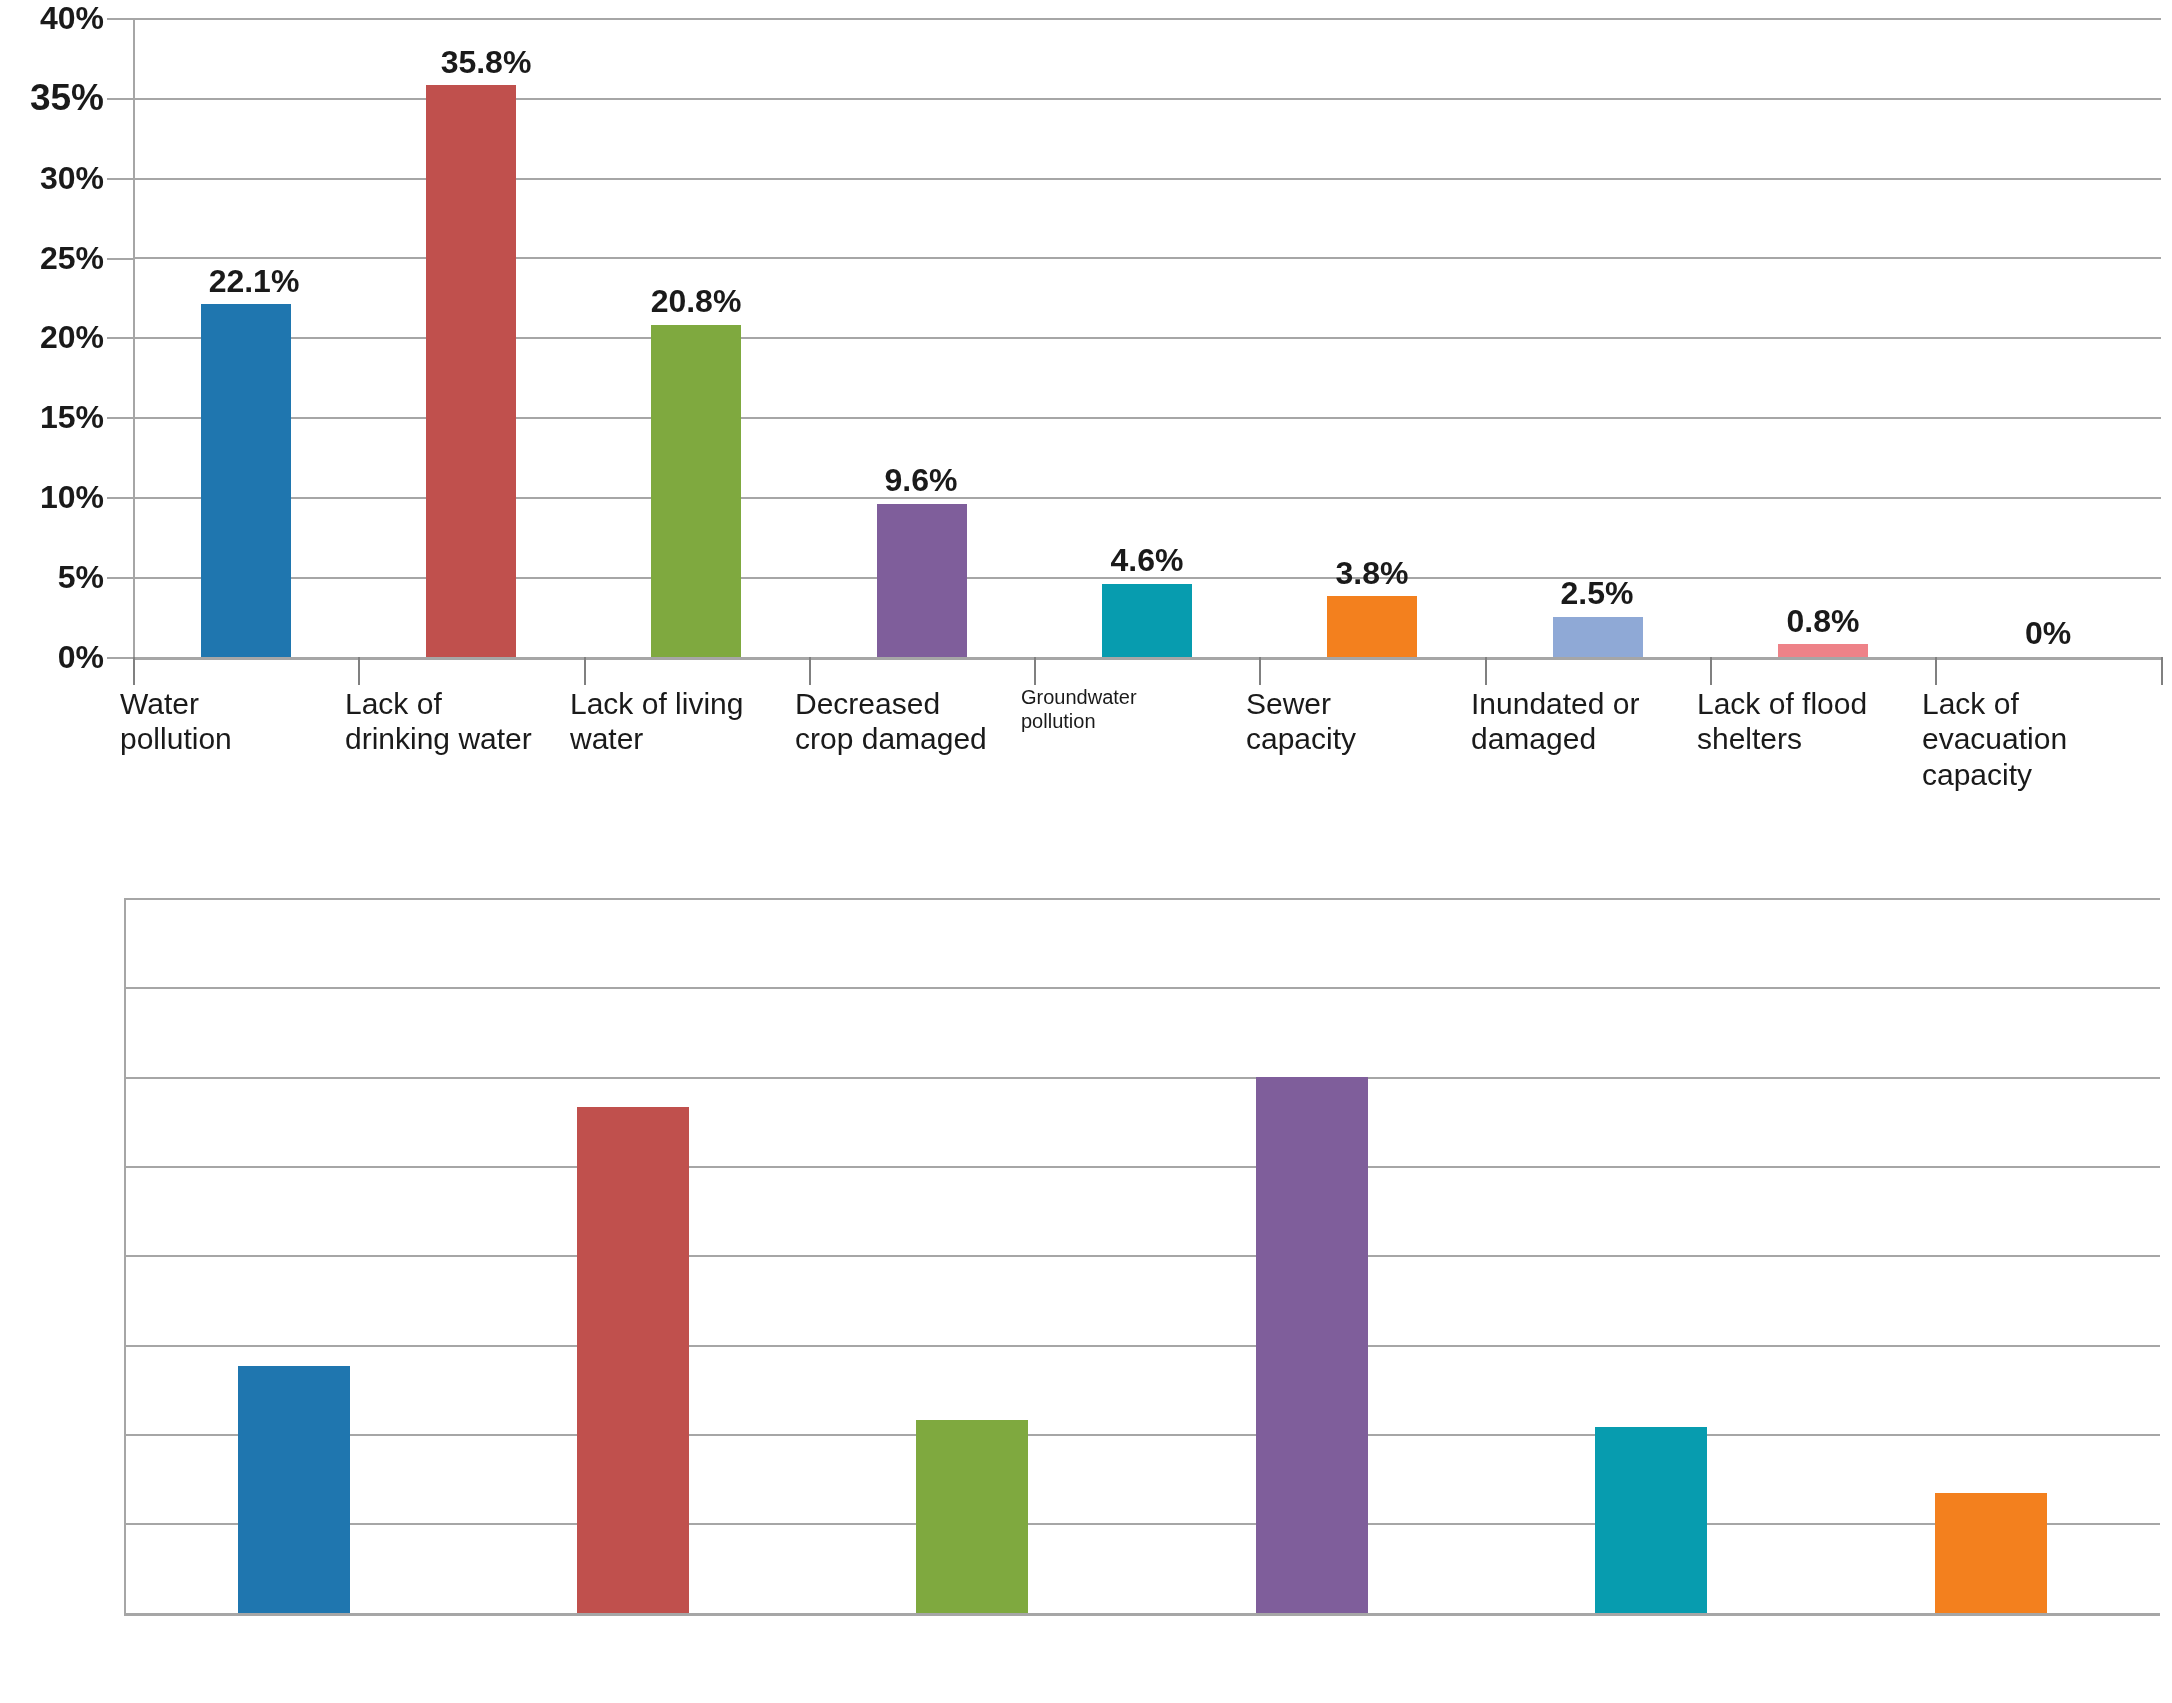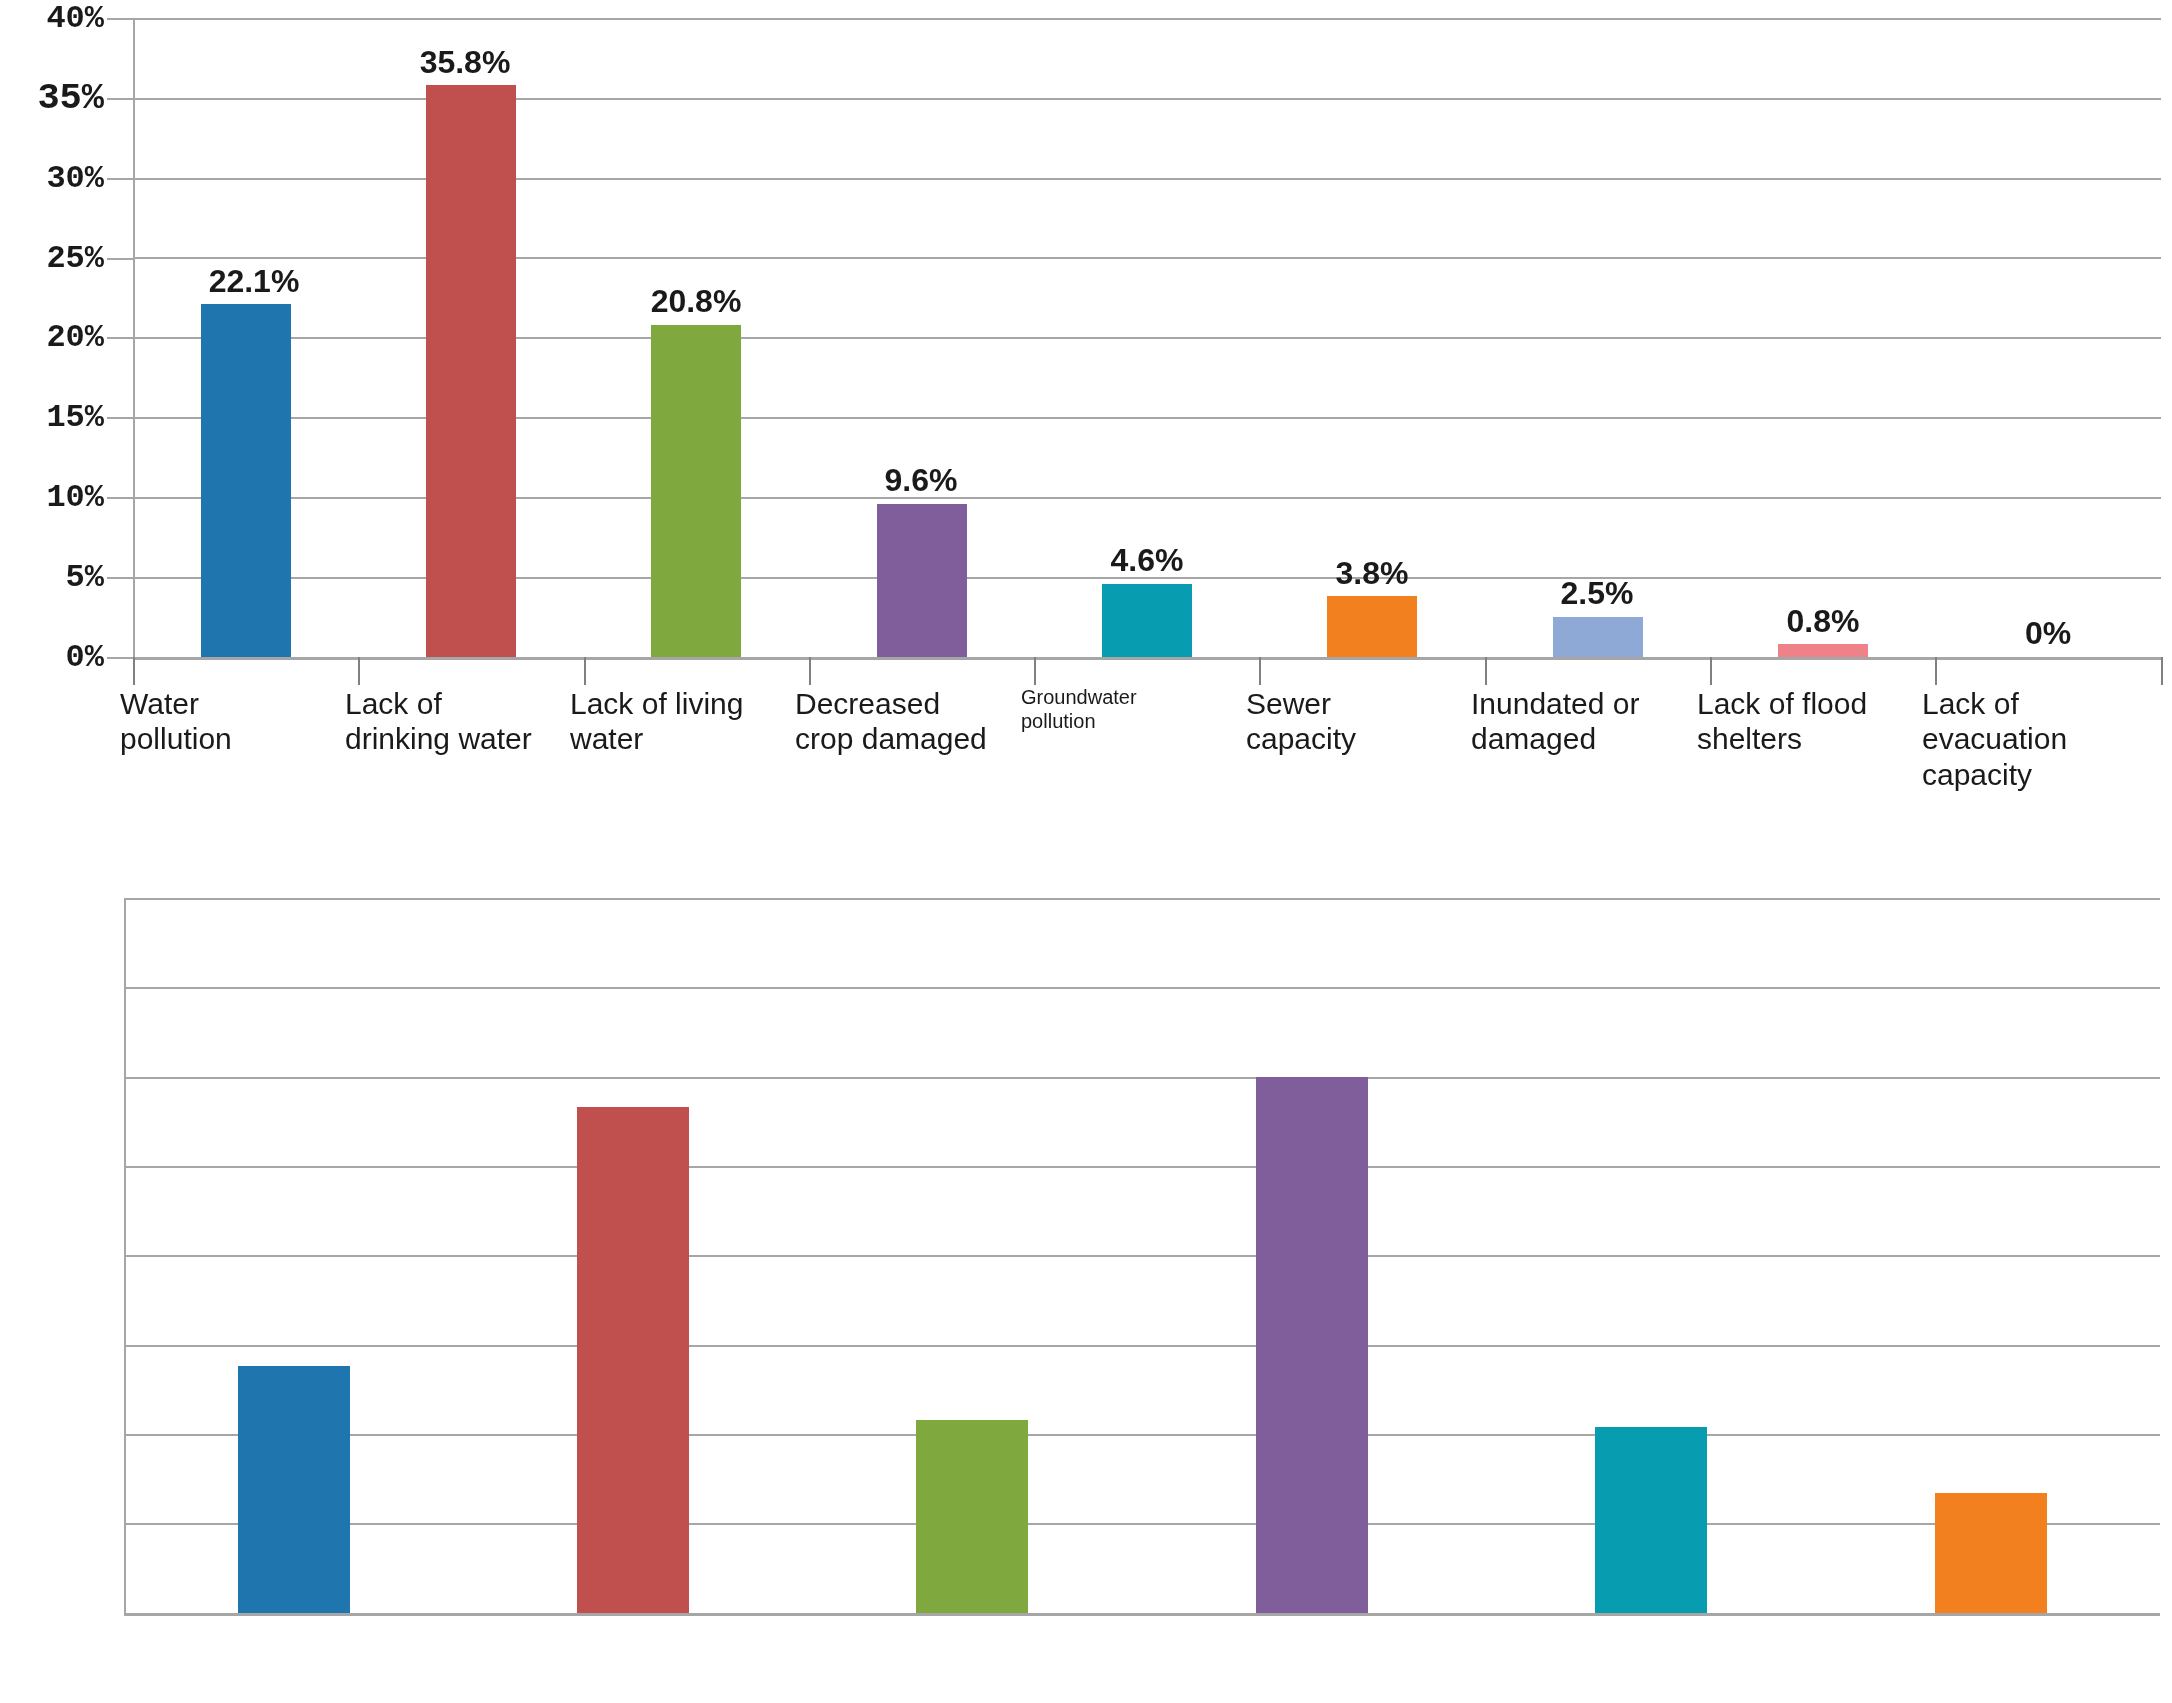--- a/index.html
+++ b/index.html
@@ -15,21 +15,20 @@
 
   
   .ytick{
     position:absolute;right:0;
     transform:translateY(-50%);
     font-weight:bold;
     color:#1a1a1a;
     white-space:nowrap;
     text-align:right;
     letter-spacing:0px;
-    font-family:Liberation Mono, monospace;
   }
 
   
   .gridline{
     position:absolute;left:0;right:0;height:0;
     border-top:2.6px solid #a6a6a6;
   }
   .gridline.baseline{border-top:3.2px solid #a6a6a6;}
 
   
@@ -119,21 +118,21 @@
       <div class="ytickmark" style="top: 497px; left: 107px; width: 26px;"></div>
       <div class="ytickmark" style="top: 417px; left: 107px; width: 26px;"></div>
       <div class="ytickmark" style="top: 337px; left: 107px; width: 26px;"></div>
       <div class="ytickmark" style="top: 258px; left: 107px; width: 26px;"></div>
       <div class="ytickmark" style="top: 178px; left: 107px; width: 26px;"></div>
       <div class="ytickmark" style="top: 98px; left: 107px; width: 26px;"></div>
       <div class="ytickmark" style="top: 18px; left: 107px; width: 26px;"></div>
     </div>
   <div id="c1-vlabels">
       <div class="vlabel" style="left: 246px; top: 263px; font-size: 32px; margin-left: 8px;">22.1%</div>
-      <div class="vlabel" style="left: 465px; top: 44px; font-size: 32px;">35.8%</div>
+      <div class="vlabel" style="left: 486px; top: 44px; font-size: 32px;">35.8%</div>
       <div class="vlabel" style="left: 696px; top: 283px; font-size: 32px;">20.8%</div>
       <div class="vlabel" style="left: 921px; top: 462px; font-size: 32px;">9.6%</div>
       <div class="vlabel" style="left: 1147px; top: 542px; font-size: 32px;">4.6%</div>
       <div class="vlabel" style="left: 1372px; top: 555px; font-size: 32px;">3.8%</div>
       <div class="vlabel" style="left: 1597px; top: 575px; font-size: 32px;">2.5%</div>
       <div class="vlabel" style="left: 1823px; top: 603px; font-size: 32px;">0.8%</div>
       <div class="vlabel" style="left: 2048px; top: 615px; font-size: 32px;">0%</div>
     </div>
   <div id="c1-xtickmarks">
       <div class="xtickmark" style="left: 133px; top: 657px; height: 28px;"></div>

